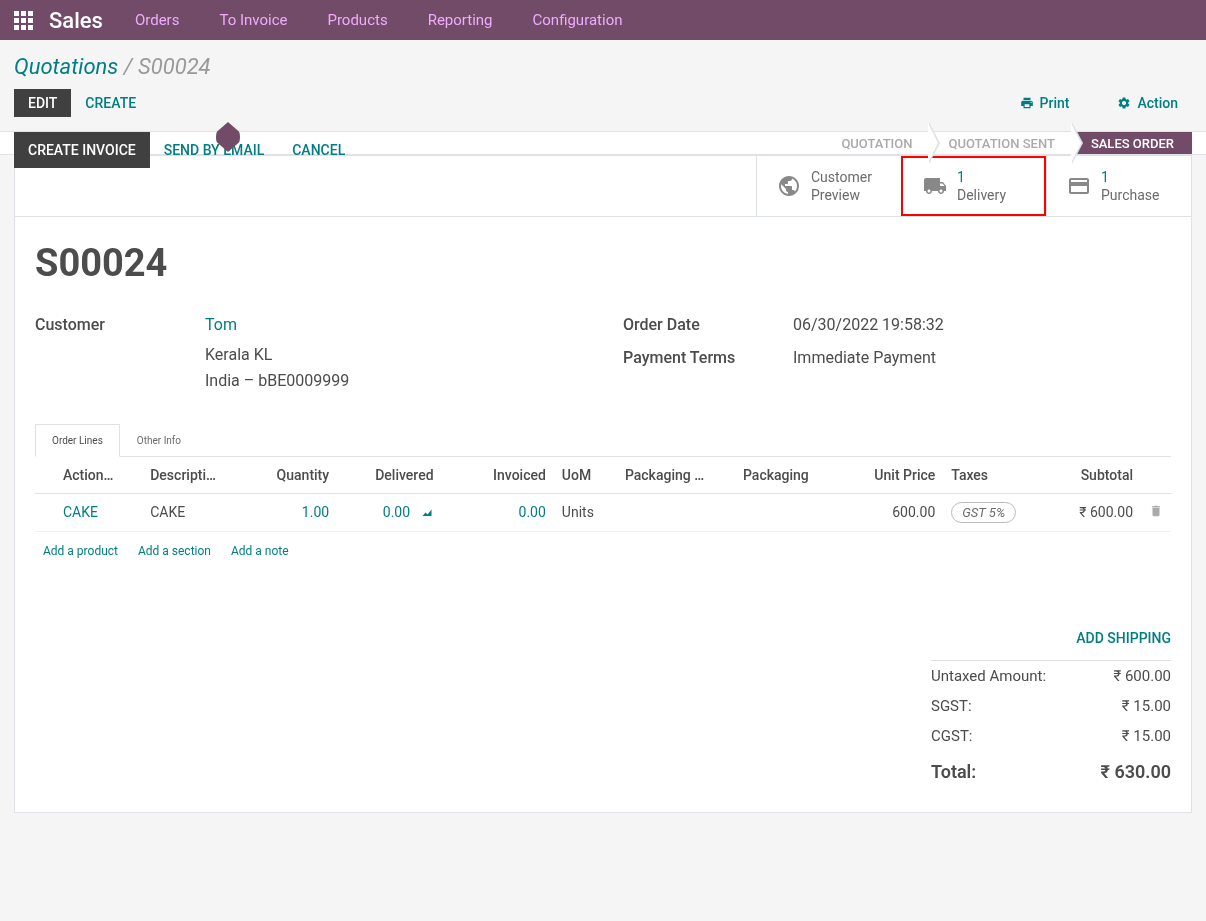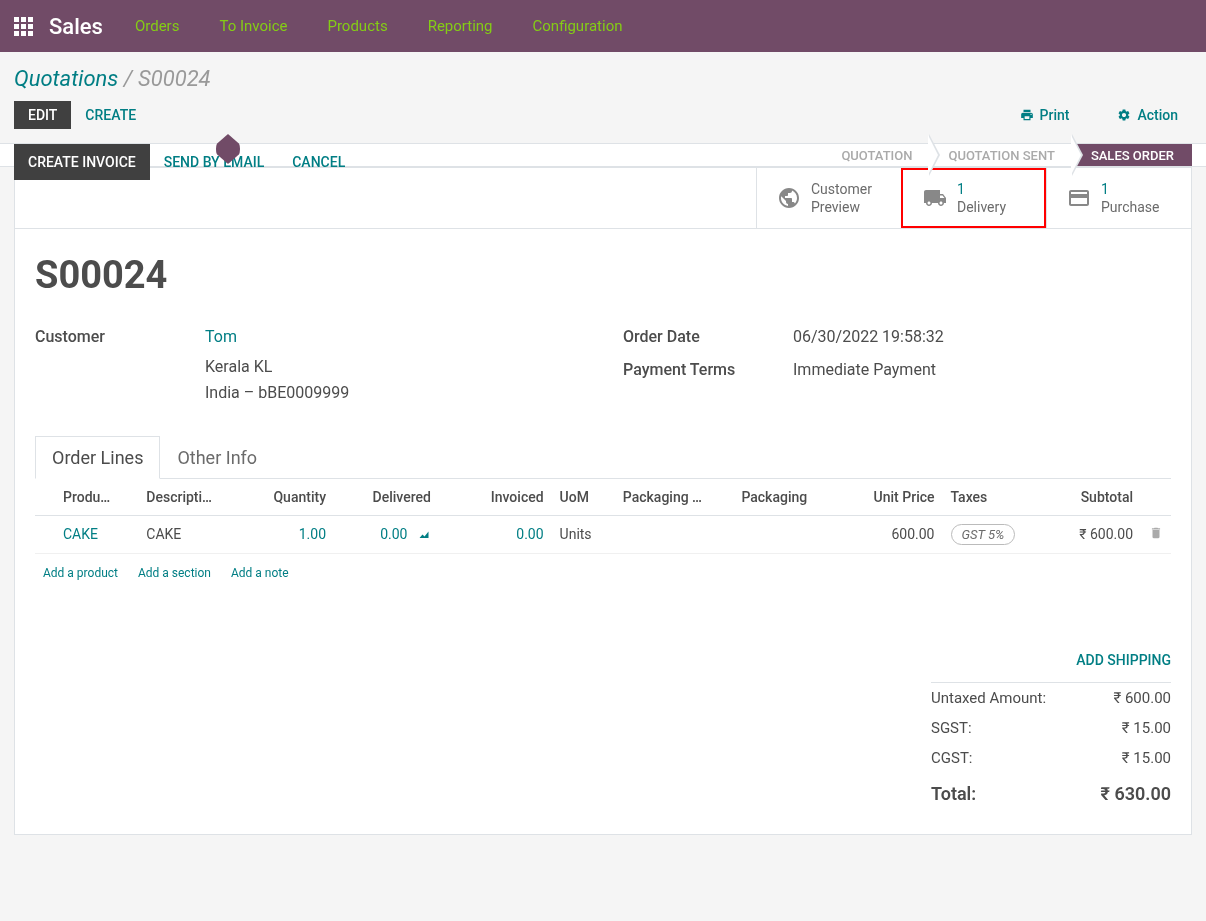--- a/index.html
+++ b/index.html
@@ -8,21 +8,21 @@
       box-sizing: border-box;
       font-family: -apple-system, BlinkMacSystemFont, "Segoe UI", Roboto, "Helvetica Neue", Arial, sans-serif;
     }
     body {
       background: #f5f5f5;
       color: #4c4c4c;
     }
     .top-nav {
       background: #714b67;
       color: white;
-      height: 52px;
+      height: 40px;
       display: flex;
       align-items: center;
       padding: 0 14px;
     }
     .apps-icon {
       display: grid;
       grid-template-columns: repeat(3, 5px);
       grid-template-rows: repeat(3, 5px);
       gap: 2px;
       margin-right: 16px;
@@ -36,21 +36,21 @@
     .app-name {
       font-size: 22px;
       font-weight: 500;
       margin-right: 32px;
     }
     .nav-menu {
       display: flex;
       gap: 40px;
     }
     .nav-item {
-      color: #84cc16;
+      color: #f0abfc;
       font-size: 15px;
       cursor: pointer;
     }
     .breadcrumb {
       padding: 14px 14px 10px;
       font-size: 22px;
       font-style: italic;
     }
     .breadcrumb-link {
       color: #017e84;
@@ -237,21 +237,21 @@
       margin-top: 8px;
       line-height: 1.6;
     }
     .tabs {
       display: flex;
       border-bottom: 1px solid #dee2e6;
     }
     .tab {
       padding: 10px 16px;
       cursor: pointer;
-      font-size: 18px;
+      font-size: 10px;
       color: #6b6b6b;
       border: 1px solid transparent;
       border-bottom: none;
       margin-bottom: -1px;
     }
     .tab.active {
       border-color: #dee2e6;
       border-bottom: 1px solid white;
       background: white;
       color: #4c4c4c;
@@ -466,21 +466,21 @@
 
     <div class="tabs">
       <div class="tab active">Order Lines</div>
       <div class="tab">Other Info</div>
     </div>
 
     <table class="order-table">
       <thead>
         <tr>
           <th style="width:20px"></th>
-          <th style="max-width:70px">Produ…</th>
+          <th style="max-width:70px">Action…</th>
           <th style="max-width:80px">Descripti…</th>
           <th class="num">Quantity</th>
           <th class="num" style="padding-right:30px">Delivered</th>
           <th class="num">Invoiced</th>
           <th>UoM</th>
           <th style="max-width:90px">Packaging …</th>
           <th>Packaging</th>
           <th class="num">Unit Price</th>
           <th>Taxes</th>
           <th class="num">Subtotal</th>

